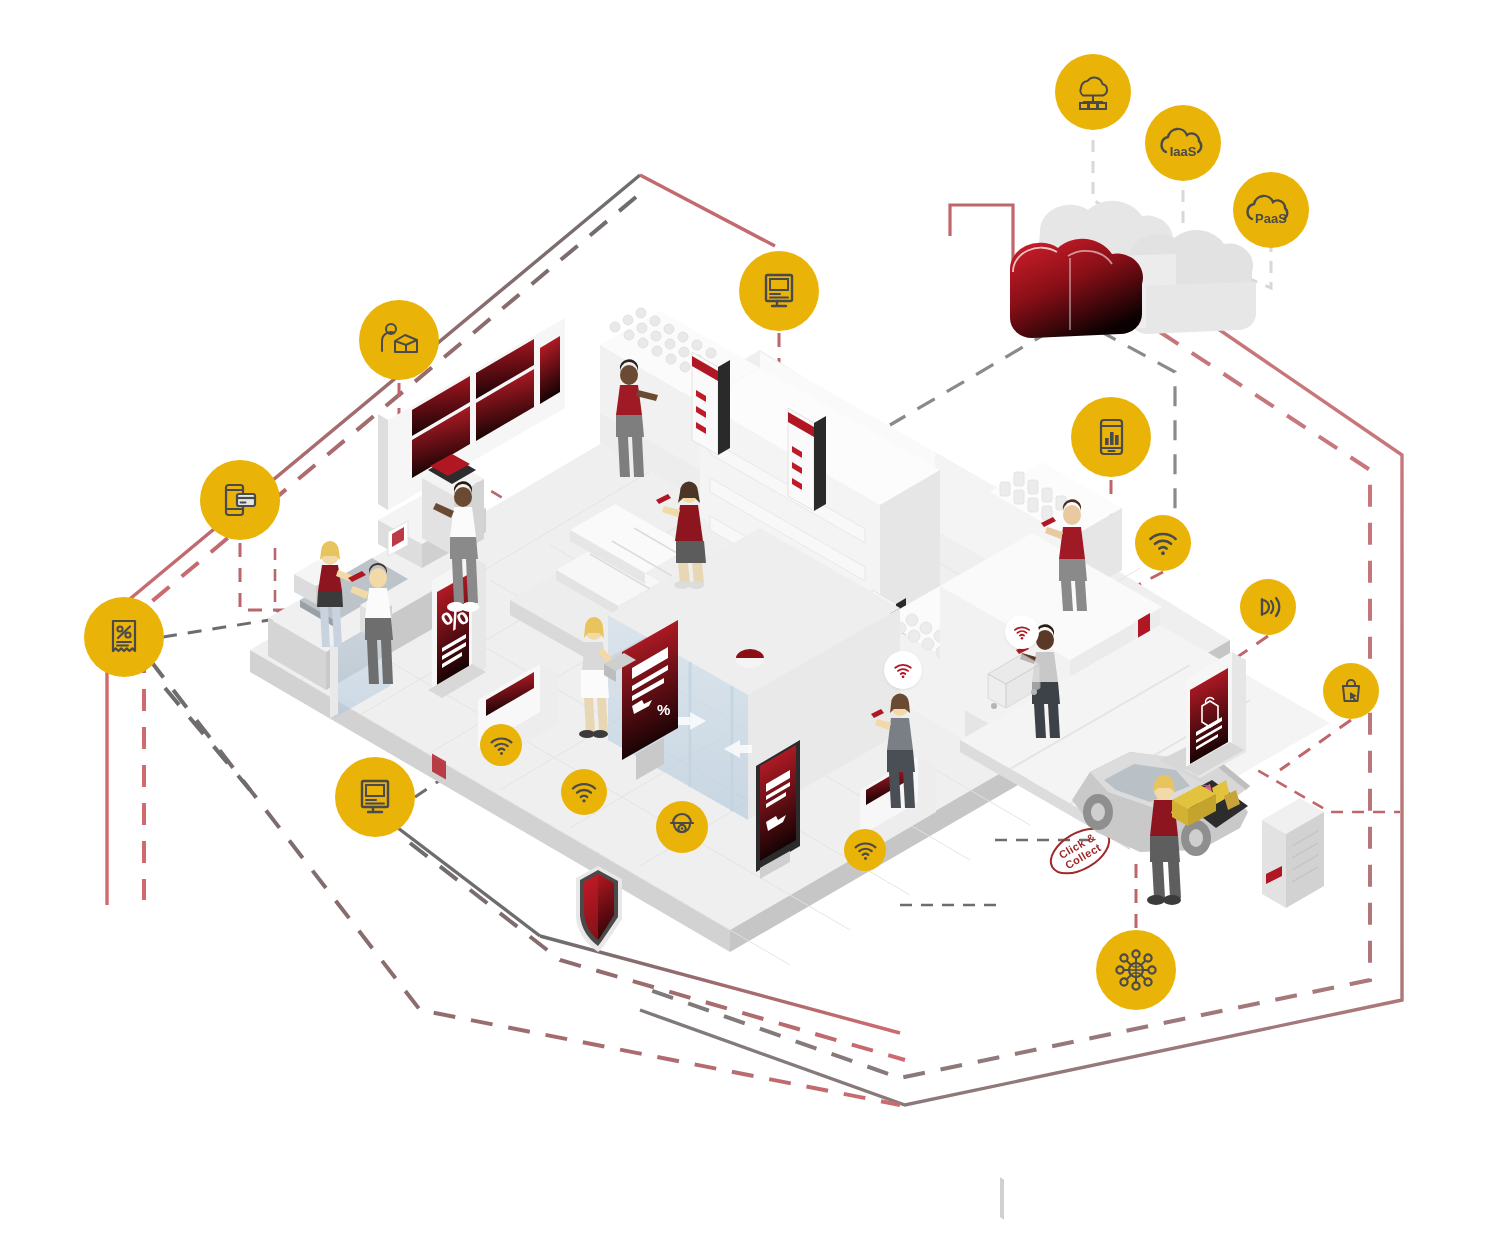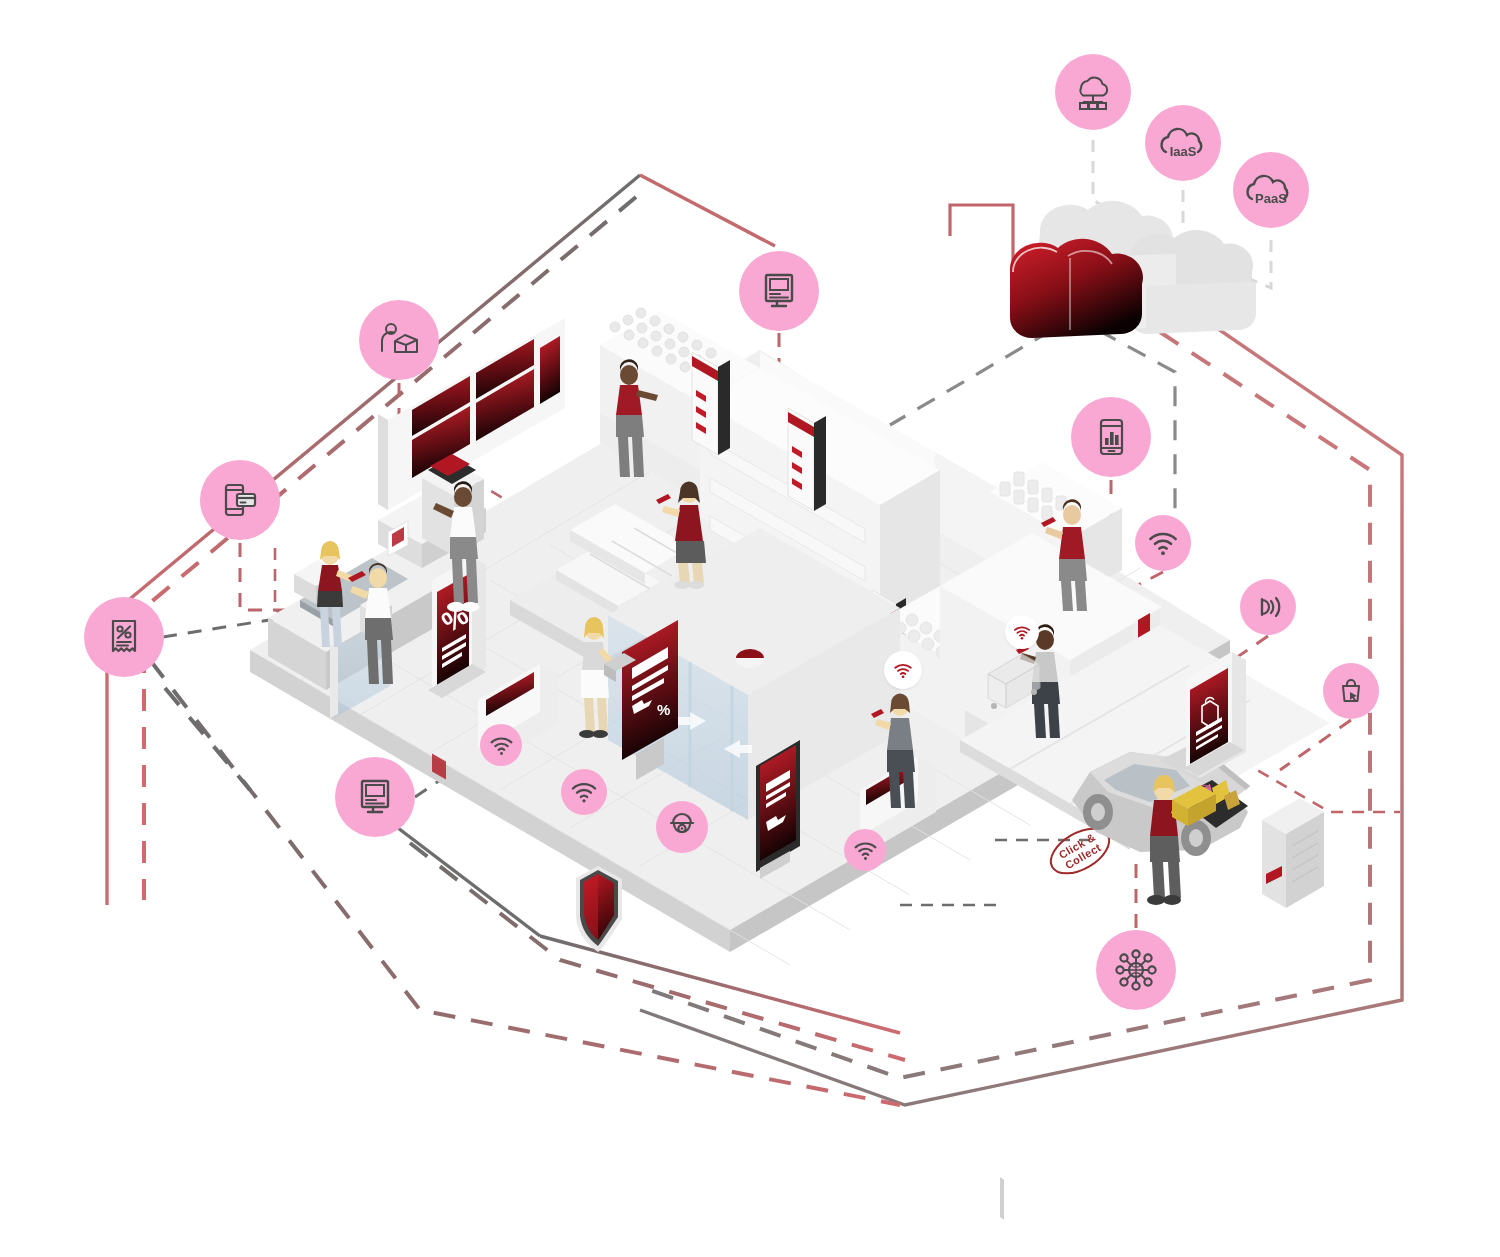--- a/index.html
+++ b/index.html
@@ -1,20 +1,20 @@
 <!DOCTYPE html>
 <html><head>
 <meta charset="utf-8">
 <title>Connected Retail Store Diagram</title>
 <style>
   html,body{margin:0;padding:0;background:#ffffff;}
   body{width:1500px;height:1257px;font-family:"Liberation Sans",sans-serif;overflow:hidden;}
   #stage{position:relative;width:1500px;height:1257px;background:#fff;}
   #stage svg.layer{position:absolute;left:0;top:0;width:1500px;height:1257px;}
-  .icon-badge{position:absolute;border-radius:50%;background:#f9a8d4;display:flex;align-items:center;justify-content:center;}
+  .icon-badge{position:absolute;border-radius:50%;background:#eab308;display:flex;align-items:center;justify-content:center;}
   .icon-badge svg{display:block;}
   .icon-label{font-size:13px;fill:#4a4a4a;font-family:"Liberation Sans",sans-serif;font-weight:600;}
   .cc-text{font-size:11px;font-weight:700;fill:#9e2a2a;font-family:"Liberation Sans",sans-serif;letter-spacing:.4px;}
   .p-sign-text{font-family:"Liberation Sans",sans-serif;font-weight:700;fill:#ffffff;}
   .pct{font-family:"Liberation Sans",sans-serif;font-weight:700;fill:#ffffff;}
 </style>
 </head>
 <body>
 
 <div id="stage">
@@ -663,21 +663,21 @@
     </svg>
   </div>
 
   <div class="icon-badge" style="left:1145px;top:105px;width:76px;height:76px;">
     <svg width="58" height="50" viewBox="0 0 58 50">
       <path d="M12 34a8 8 0 0 1 2-15 10 10 0 0 1 19-2 7.5 7.5 0 0 1 12 6 7 7 0 0 1 -1 11" fill="none" stroke="#4a4a4a" stroke-width="2.4" stroke-linecap="round"></path>
       <text class="icon-label" x="29" y="38" text-anchor="middle" font-size="13">IaaS</text>
     </svg>
   </div>
 
-  <div class="icon-badge" style="left:1233px;top:152px;width:76px;height:76px;">
+  <div class="icon-badge" style="left:1233px;top:172px;width:76px;height:76px;">
     <svg width="60" height="50" viewBox="0 0 60 50">
       <path d="M11 34a8 8 0 0 1 2-15 10 10 0 0 1 19-2 7.5 7.5 0 0 1 12 6 7 7 0 0 1 -1 11" fill="none" stroke="#4a4a4a" stroke-width="2.4" stroke-linecap="round"></path>
       <text class="icon-label" x="30" y="38" text-anchor="middle" font-size="13">PaaS</text>
     </svg>
   </div>
 
   <div class="icon-badge" style="left:359px;top:300px;width:80px;height:80px;">
     <svg width="46" height="46" viewBox="0 0 46 46">
       <circle cx="15" cy="12" r="5" fill="none" stroke="#4a4a4a" stroke-width="2"></circle>
       <path d="M6 34V24a9 9 0 0 1 12-8.5" fill="none" stroke="#4a4a4a" stroke-width="2" stroke-linecap="round"></path>

